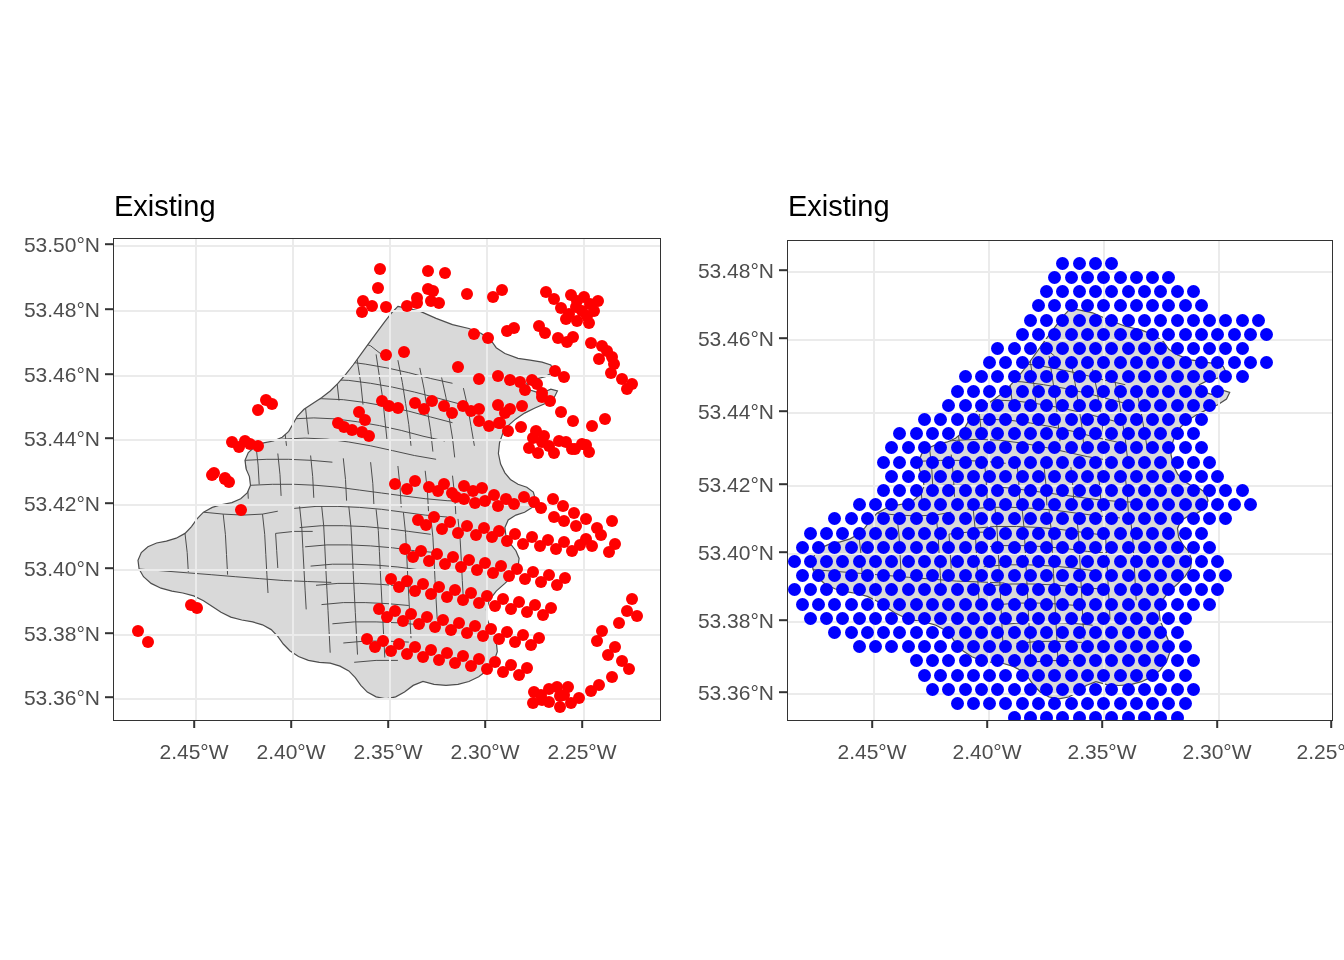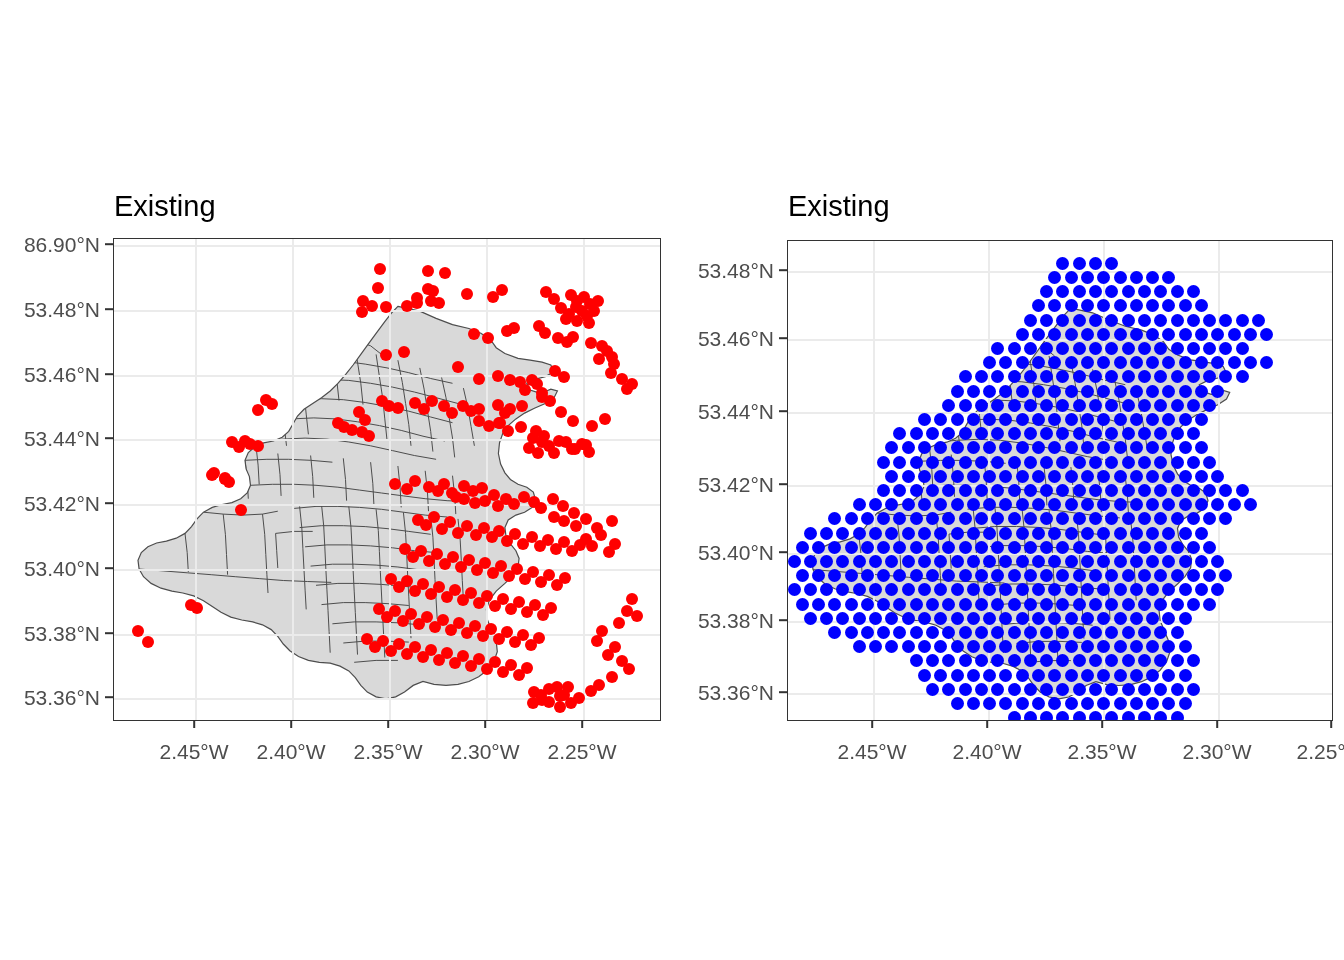--- a/index.html
+++ b/index.html
@@ -1137,21 +1137,21 @@
         <div class="dot dot-blue" style="width: 13px; height: 13px; left: 301.05px; top: 470.1px; background: rgb(0, 0, 255);"></div>
         <div class="dot dot-blue" style="width: 13px; height: 13px; left: 317.35px; top: 470.1px; background: rgb(0, 0, 255);"></div>
         <div class="dot dot-blue" style="width: 13px; height: 13px; left: 333.65px; top: 470.1px; background: rgb(0, 0, 255);"></div>
         <div class="dot dot-blue" style="width: 13px; height: 13px; left: 349.95px; top: 470.1px; background: rgb(0, 0, 255);"></div>
         <div class="dot dot-blue" style="width: 13px; height: 13px; left: 366.25px; top: 470.1px; background: rgb(0, 0, 255);"></div>
         <div class="dot dot-blue" style="width: 13px; height: 13px; left: 382.55px; top: 470.1px; background: rgb(0, 0, 255);"></div>
       </div>
   </div>
 
 <div class="tick-y" style="left: 105px; top: 244px;"></div>
-    <div class="axis-label ylab" style="right: 1244px; top: 244px;">86.90°N</div>
+    <div class="axis-label ylab" style="right: 1244px; top: 244px;">53.50°N</div>
     <div class="tick-y" style="left: 105px; top: 309px;"></div>
     <div class="axis-label ylab" style="right: 1244px; top: 309px;">53.48°N</div>
     <div class="tick-y" style="left: 105px; top: 374px;"></div>
     <div class="axis-label ylab" style="right: 1244px; top: 374px;">53.46°N</div>
     <div class="tick-y" style="left: 105px; top: 438px;"></div>
     <div class="axis-label ylab" style="right: 1244px; top: 438px;">53.44°N</div>
     <div class="tick-y" style="left: 105px; top: 503px;"></div>
     <div class="axis-label ylab" style="right: 1244px; top: 503px;">53.42°N</div>
     <div class="tick-y" style="left: 105px; top: 568px;"></div>
     <div class="axis-label ylab" style="right: 1244px; top: 568px;">53.40°N</div>

